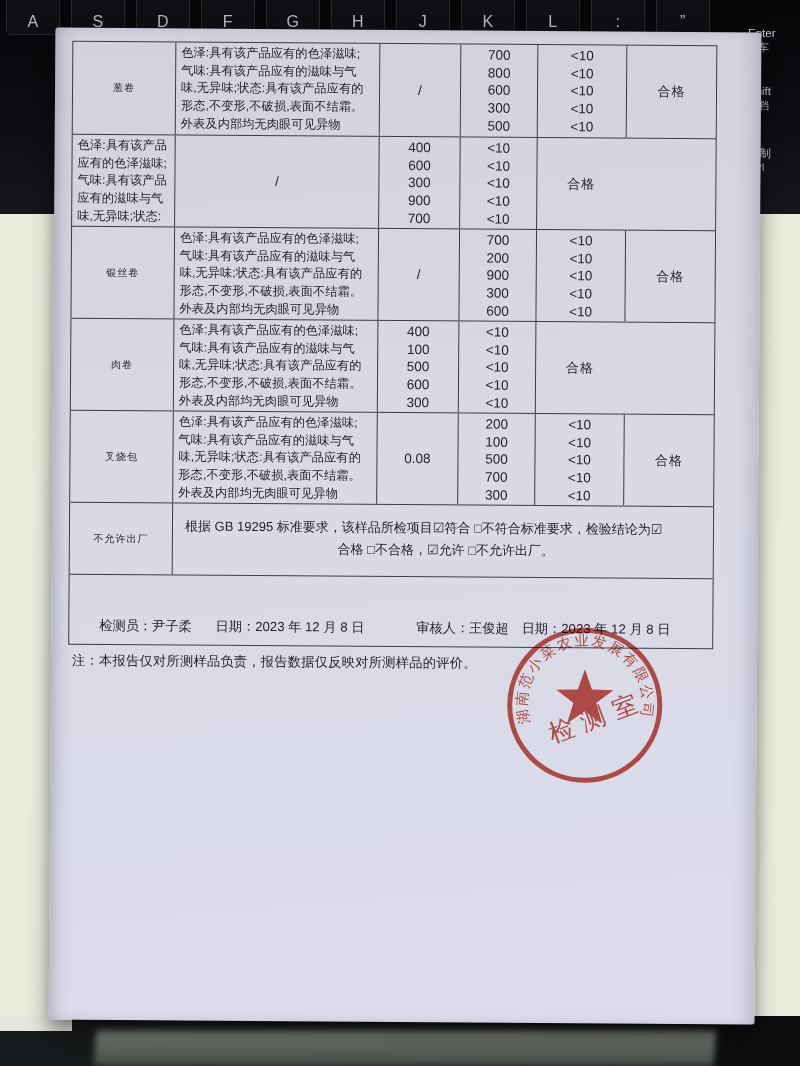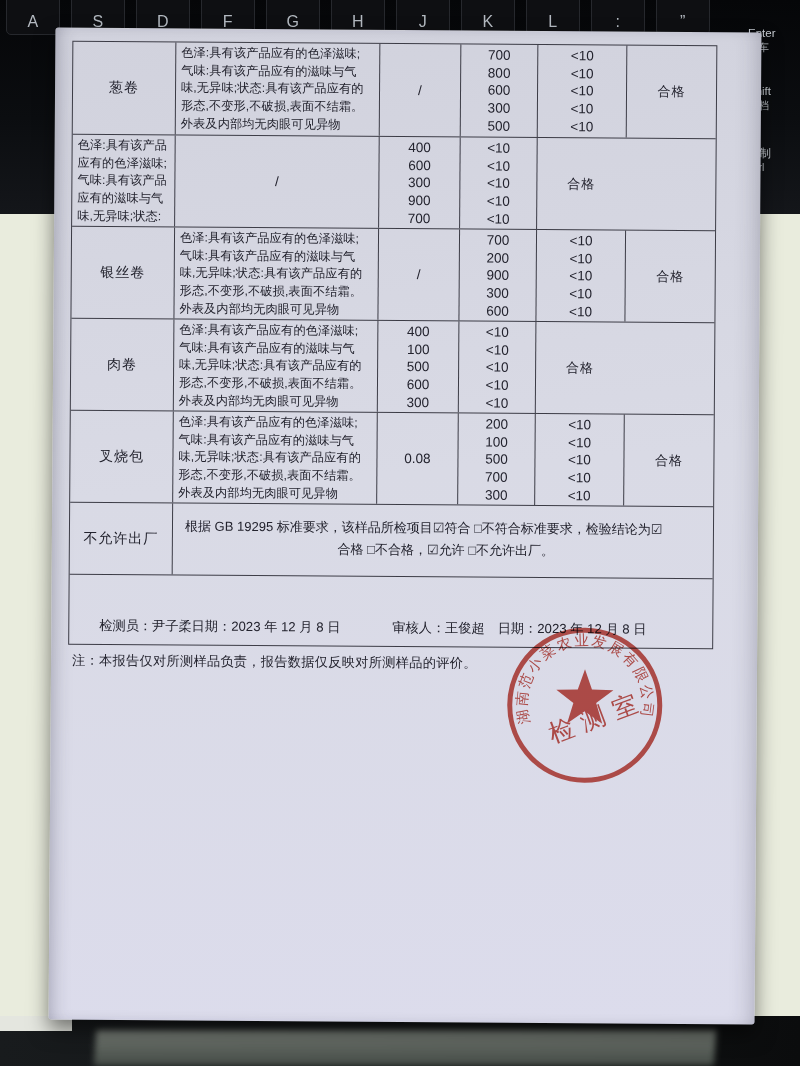--- a/index.html
+++ b/index.html
@@ -41,29 +41,29 @@
   }
   
   .rtable{position:absolute;left:17px;top:13px;width:645px;border:1.5px solid #3c3c46;box-sizing:border-box;}
   .trow{display:grid;border-top:1px solid #3c3c46;box-sizing:border-box;}
   .trow:first-child{border-top:none;}
   .prod{grid-template-columns:102px 204px 81px 77px 89px 1fr;height:92px;}
   .concl{grid-template-columns:102px 1fr;height:72px;}
   .foot{grid-template-columns:1fr;height:70px;}
   .cell{border-left:1px solid #3c3c46;box-sizing:border-box;overflow:hidden;}
   .cell:first-child{border-left:none;}
-  .c-name{display:flex;align-items:center;justify-content:center;font-size:14px;letter-spacing:1px;}
+  .c-name{display:flex;align-items:center;justify-content:center;font-size:10px;letter-spacing:1px;}
   .c-desc{font-size:12.2px;line-height:17.7px;padding:2px 1px 0 5px;white-space:pre-line;letter-spacing:.1px;}
   .c-val{display:flex;align-items:center;justify-content:center;font-size:13.5px;}
   .c-cnt,.c-lim{text-align:center;font-size:13.5px;line-height:17.7px;padding-top:2px;white-space:pre-line;}
   .c-res{display:flex;align-items:center;justify-content:center;font-size:13px;letter-spacing:1px;}
   .c-body{padding:12px 6px 0 12px;font-size:13px;line-height:22px;}
   .c-body .l2{text-align:center;}
   .c-full{display:flex;align-items:flex-end;padding:0 0 9px 30px;font-size:13.2px;}
-  .c-full .sp-a{} .c-full .sp-b{margin-right:52px;} .c-full .sp-c{margin-right:13px;}
+  .c-full .sp-a{margin-right:24px;} .c-full .sp-b{margin-right:52px;} .c-full .sp-c{margin-right:13px;}
   .note{position:absolute;left:21px;top:624px;font-size:13.2px;letter-spacing:.3px;}
   
   .stamp{position:absolute;left:448px;top:588px;width:172px;height:172px;
     opacity:.86;mix-blend-mode:multiply;}
 </style>
 </head>
 <body>
 
 <div class="scene">
 

